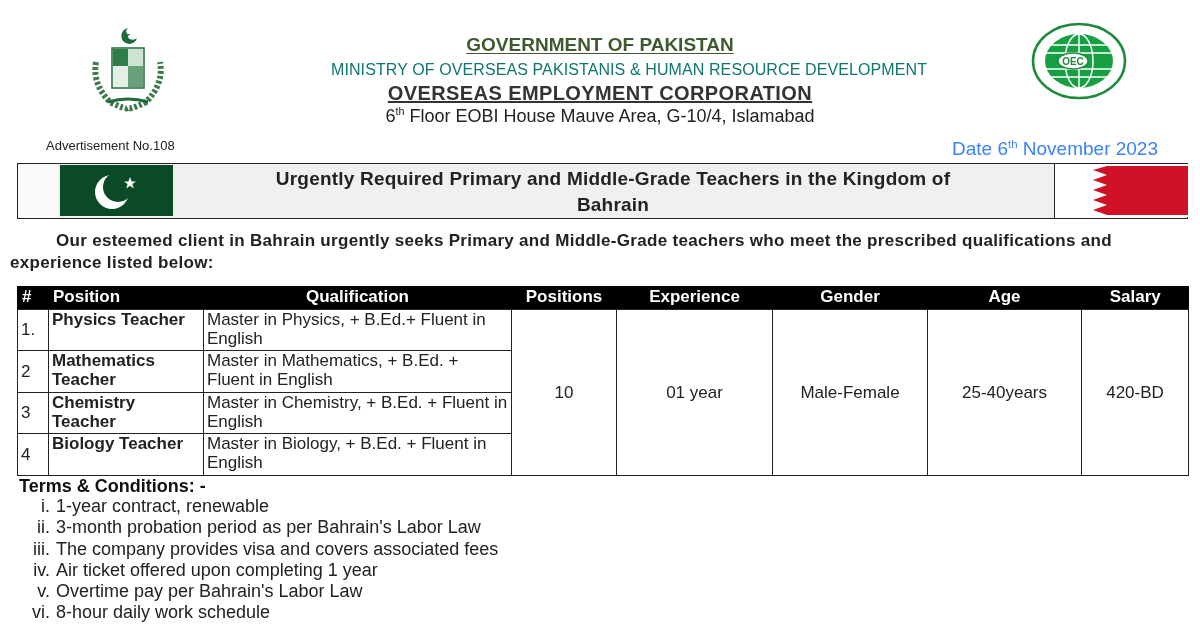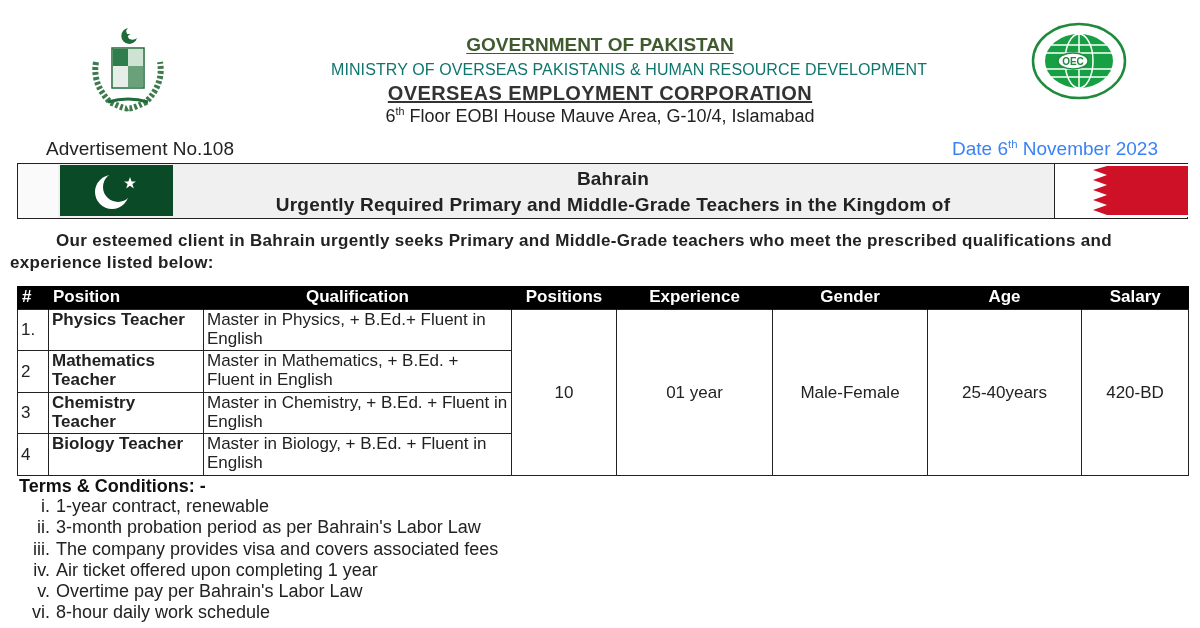--- a/index.html
+++ b/index.html
@@ -10,21 +10,21 @@
     
     .emblem { left: 82px; top: 22px; width: 92px; height: 90px; }
     .oec-logo { left: 1030px; top: 22px; width: 98px; height: 78px; }
     .hdr-line { left: 0; width: 1200px; text-align: center; white-space: nowrap; }
     .gov { top: 34px; font-size: 19px; font-weight: bold; color: #3f5a2e; text-decoration: underline; text-underline-offset: 2px; }
     .ministry { top: 61px; font-size: 16px; color: #0f766e; letter-spacing: 0.1px; margin-left: 29px; }
     .oec { top: 82px; font-size: 20px; font-weight: bold; color: #333333; letter-spacing: 0.4px; text-decoration: underline; }
     .addr { top: 106px; font-size: 18px; color: #222222; }
     sup { font-size: 0.6em; vertical-align: super; line-height: 0; }
 
-    .adno { left: 46px; top: 138px; font-size: 19px; color: #222; }
+    .adno { left: 46px; top: 138px; font-size: 13px; color: #222; }
     .date { right: 42px; top: 138px; font-size: 19px; color: #3b82f6; }
 
     
     .title-box { left: 17px; top: 163px; width: 1171px; height: 56px; border: 1.5px solid #222; background: #f0f0f0; }
     .title-left { left: 0; top: 0; width: 40px; height: 100%; background: #fafafa; }
     .pk-flag { left: 42px; top: 1px; width: 113px; height: 51px; background: #0b4a26; }
     .bh-box { left: 1036px; top: 0; width: 133px; height: 100%; background: #ffffff; border-left: 1.5px solid #222; }
     .title-text { left: 160px; top: 2px; width: 870px; text-align: center; font-size: 19px; font-weight: bold; line-height: 26px; color: #222; letter-spacing: 0.2px; }
 
     
@@ -93,22 +93,22 @@
 <div class="abs title-box">
   <div class="abs title-left"></div>
   <div class="abs pk-flag">
     <svg width="113" height="51" viewBox="0 0 113 51">
       <circle cx="52" cy="27" r="17" fill="#ffffff"></circle>
       <circle cx="58" cy="22" r="15" fill="#0b4a26"></circle>
       <polygon points="70,12 71.6,16.4 76,16.4 72.4,19 73.8,23.4 70,20.8 66.2,23.4 67.6,19 64,16.4 68.4,16.4" fill="#ffffff"></polygon>
     </svg>
   </div>
   <div class="abs title-text">
+    <div>Urgently Required Primary and Middle-Grade Teachers in the Kingdom of</div>
     <div>Bahrain</div>
-    <div>Urgently Required Primary and Middle-Grade Teachers in the Kingdom of</div>
   </div>
   <div class="abs bh-box">
     <svg width="133" height="53" viewBox="0 0 133 53">
       <rect x="0" y="0" width="133" height="53" fill="#ffffff"></rect>
       <polygon points="52,2 133,2 133,51 52,51 38,46 52,41 38,36 52,31 38,26 52,21 38,16 52,11 38,6" fill="#ce1126"></polygon>
     </svg>
   </div>
 </div>
 
 <div class="abs intro"><span class="indent"></span><span>Our esteemed client in Bahrain urgently seeks Primary and Middle-Grade teachers who meet the prescribed qualifications and experience listed below:</span></div>

